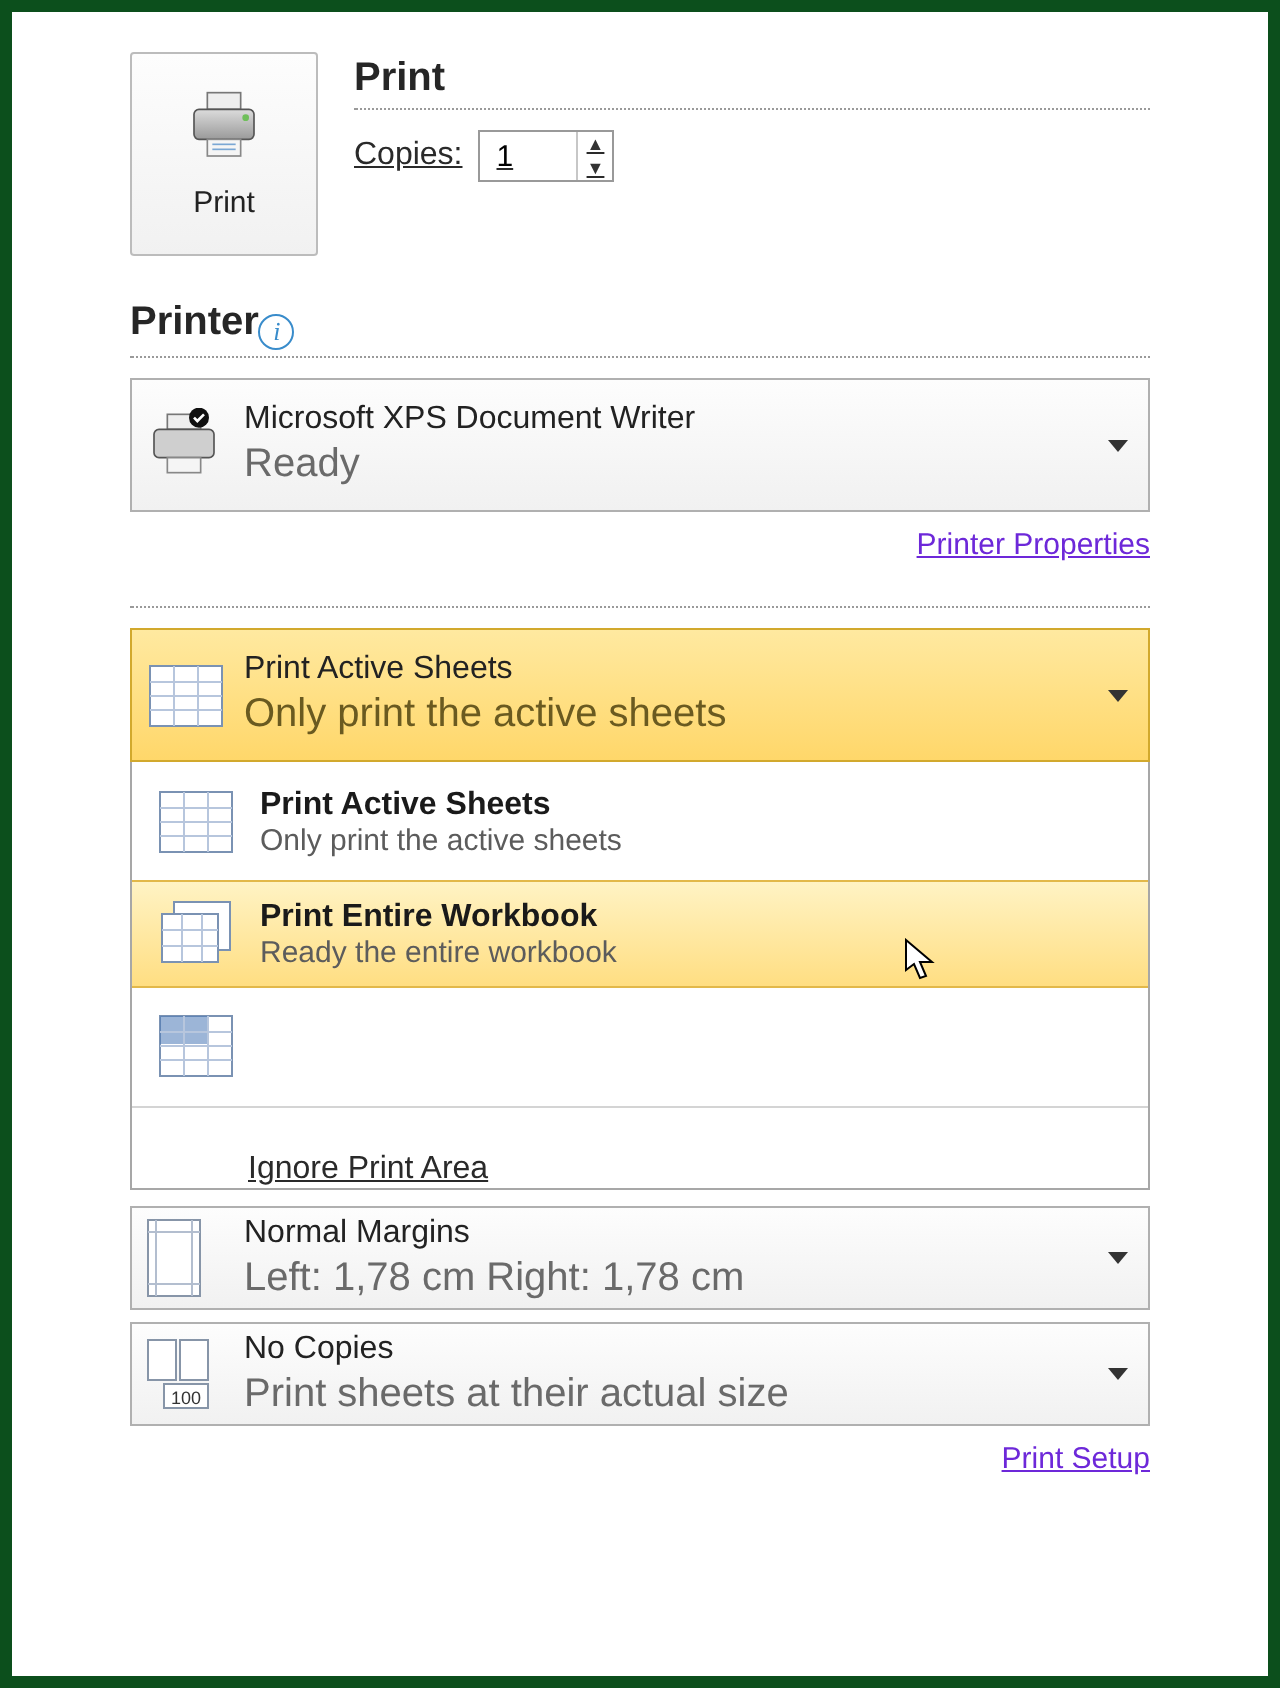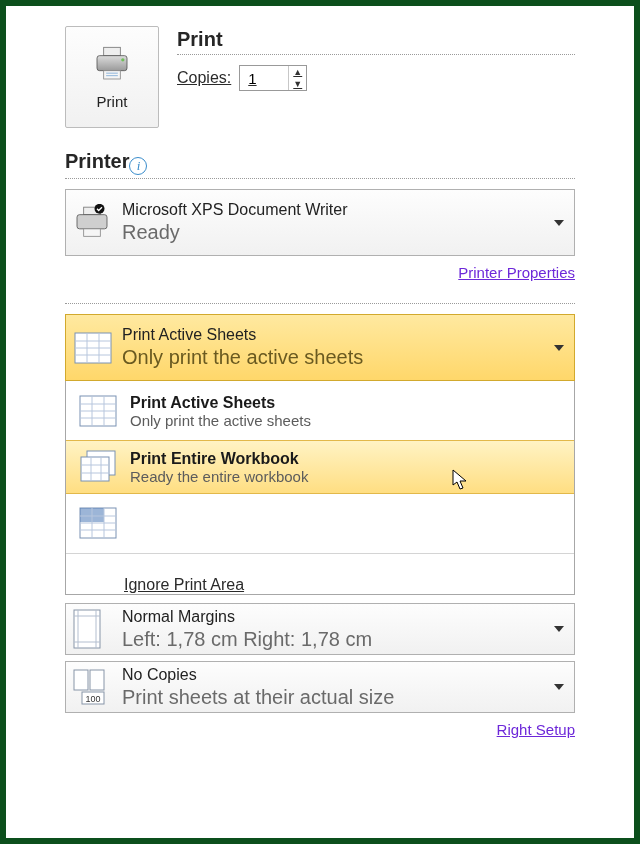--- a/index.html
+++ b/index.html
@@ -316,18 +316,18 @@
           </svg>
         </div>
         <div class="combo-text">
           <div class="t1">No Copies</div>
           <div class="t2">Print sheets at their actual size</div>
         </div>
         <span class="chevron"></span>
       </div>
 
       <div class="link-right">
-        <a href="#">Right Setup</a>
+        <a href="#">Print Setup</a>
       </div>
     </div>
 
   </div>
 </div>
 
 </body></html>

